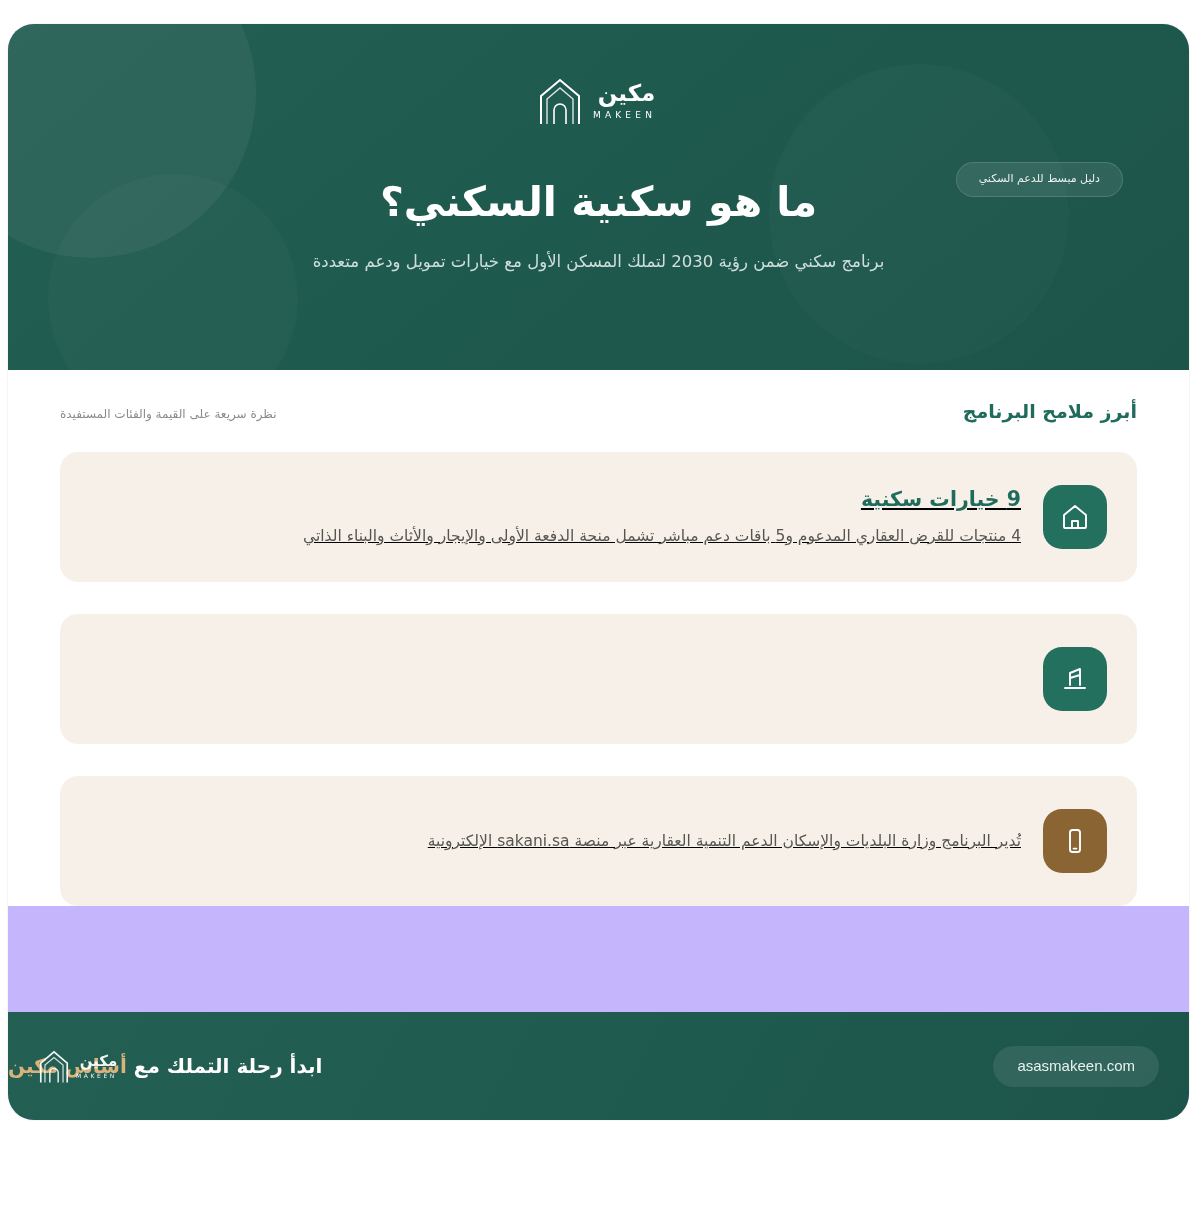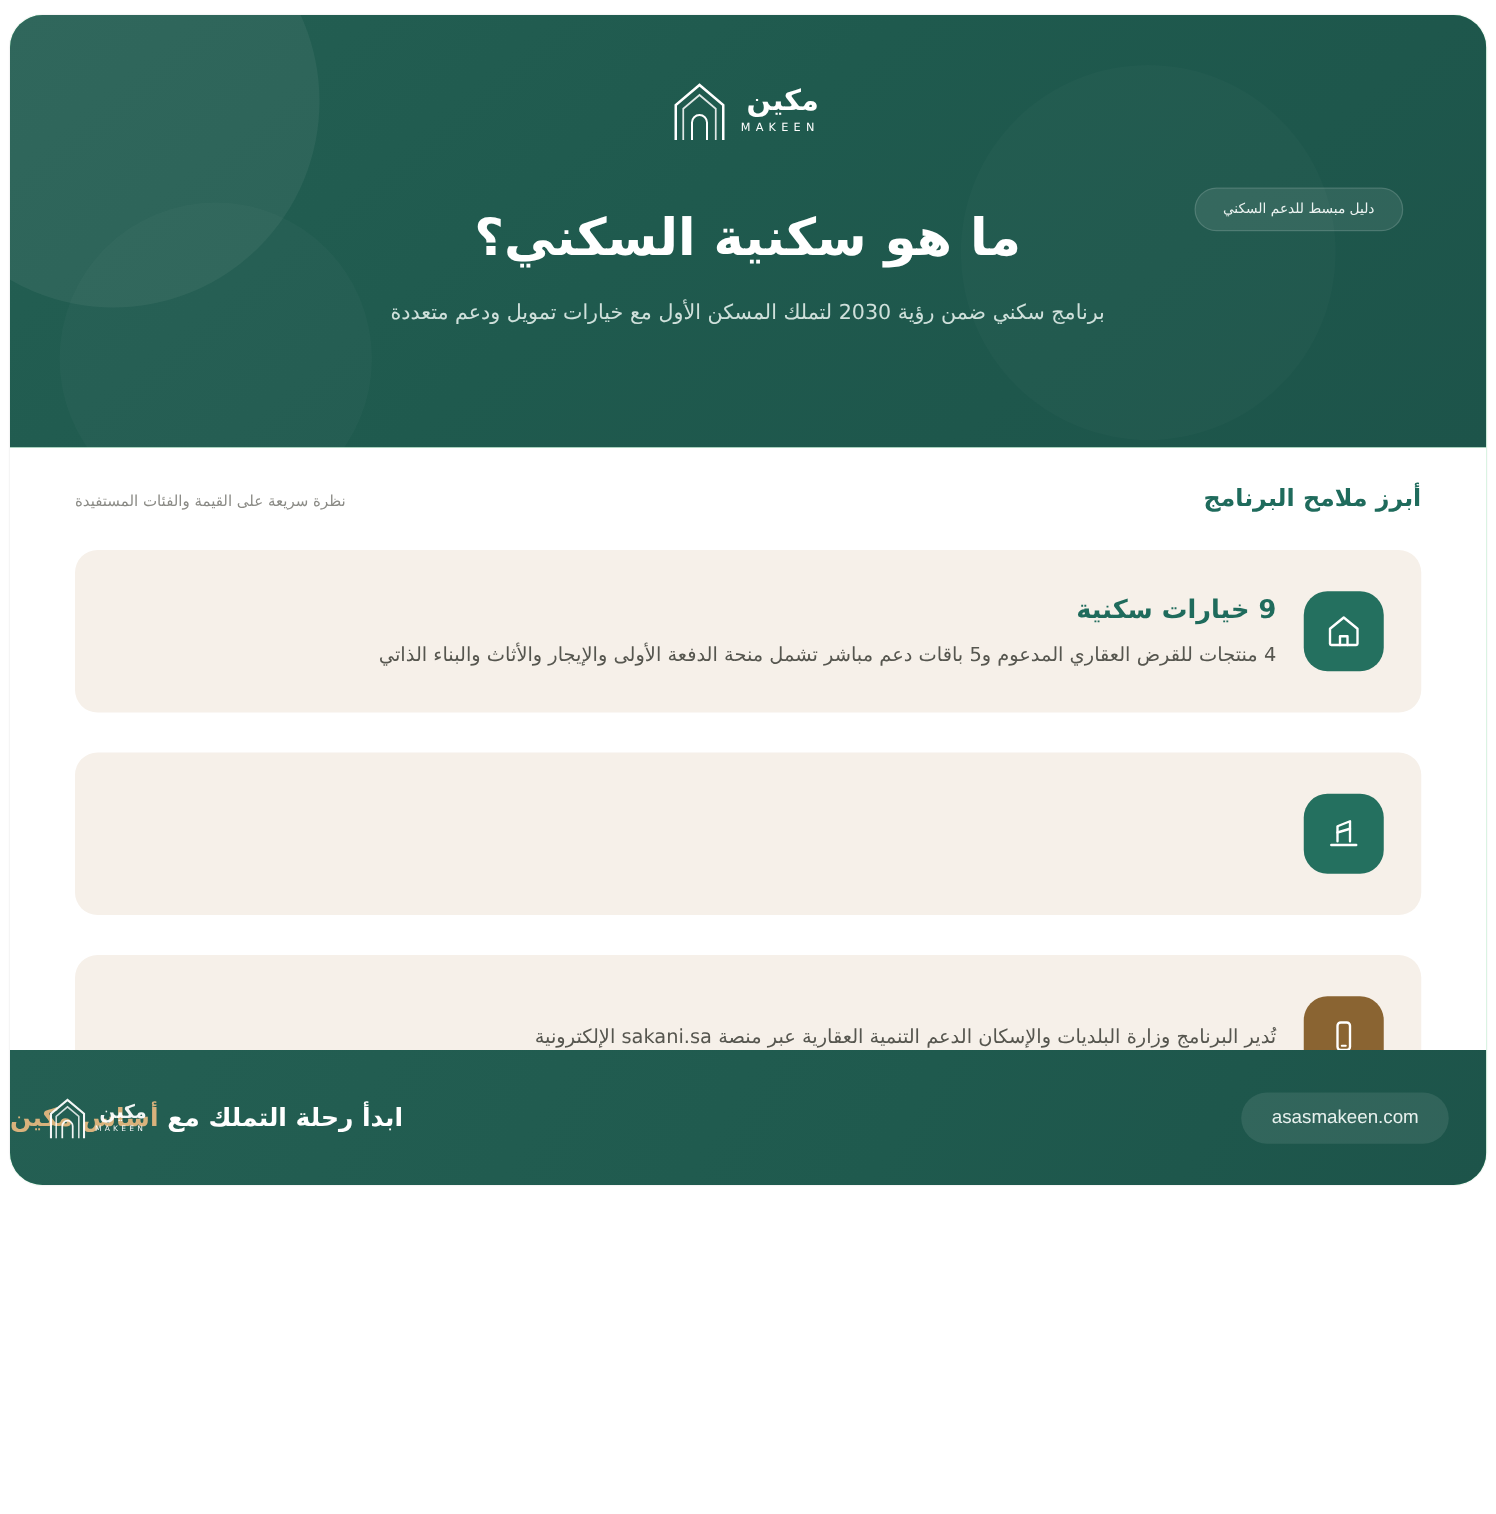--- a/index.html
+++ b/index.html
@@ -10,24 +10,24 @@
   body {
     width: 1197px;
     height: 1211px;
     font-family: "DejaVu Sans", "Liberation Sans", sans-serif;
     overflow: hidden;
   }
 
   .poster {
     position: relative;
     width: 1181px;
-    height: 936px;
-    margin: 12px auto 0 auto;
+    height: 1096px;
+    margin: 24px auto 0 auto;
     border-radius: 26px;
-    background: #86efac;
+    background: #c4b5fd;
     overflow: hidden;
     box-shadow: 0 0 0 1px rgba(0,0,0,0.04);
   }
 
   
   .header {
     position: relative;
     height: 346px;
     background: linear-gradient(140deg, #245f53 0%, #1f5a4e 45%, #1d544a 100%);
     overflow: hidden;
@@ -136,21 +136,21 @@
   .section-title {
     color: #1f6b5c;
     font-size: 19px;
     font-weight: bold;
   }
   .section-note {
     color: #8b8b86;
     font-size: 12px;
   }
 
-  .cards { display: flex; flex-direction: column; gap: 32px; }
+  .cards { display: flex; flex-direction: column; gap: 32px; text-decoration: underline; }
 
   .card {
     display: flex;
     flex-direction: row;
     align-items: center;
     gap: 22px;
     background: #f6f0e9;
     border-radius: 18px;
     padding: 26px 30px 26px 30px;
     min-height: 78px;

